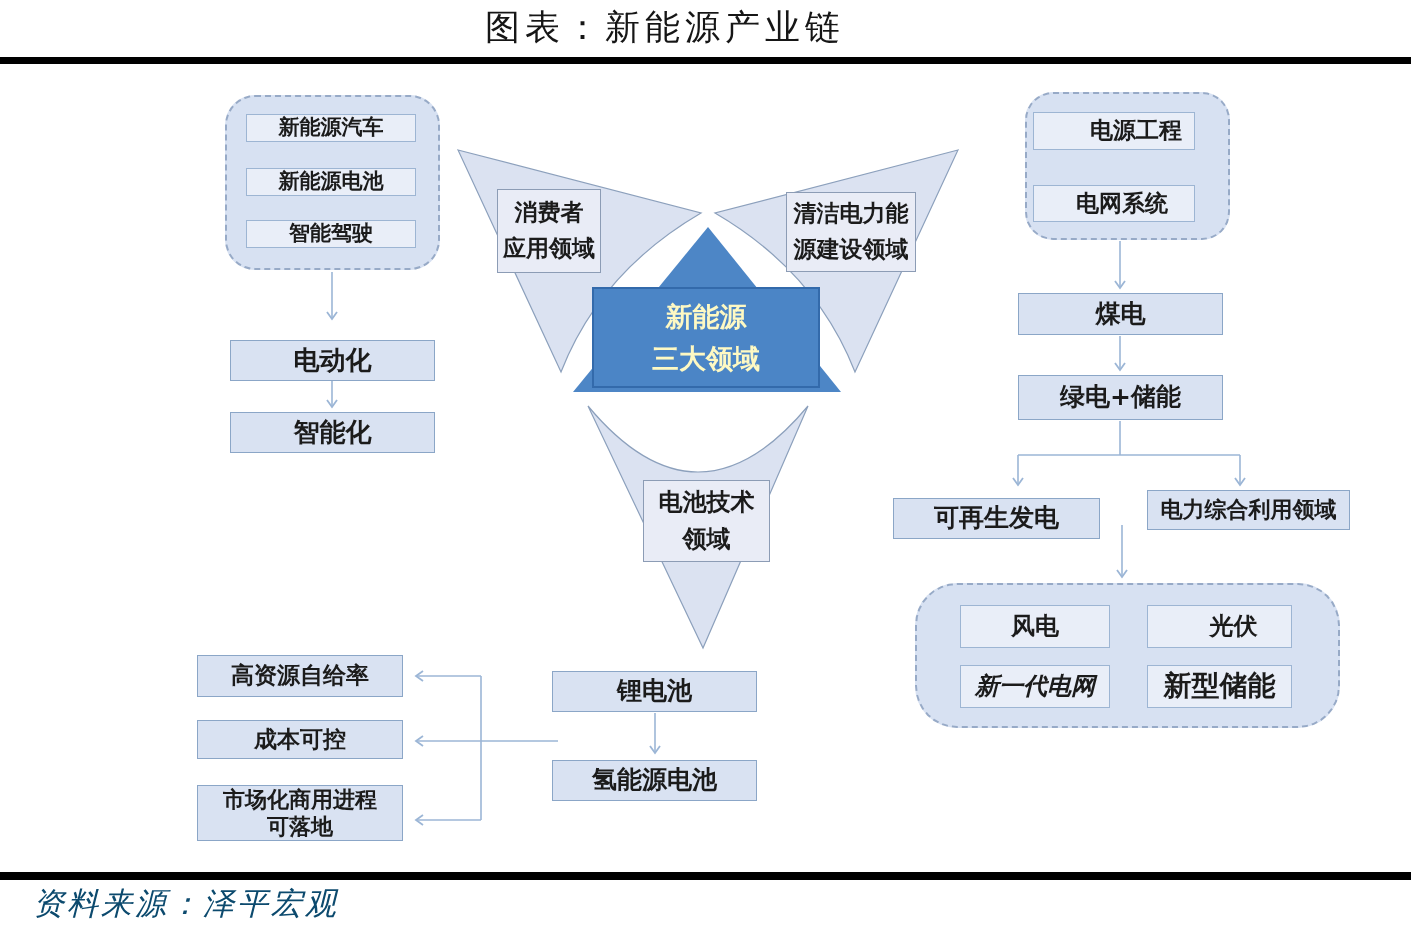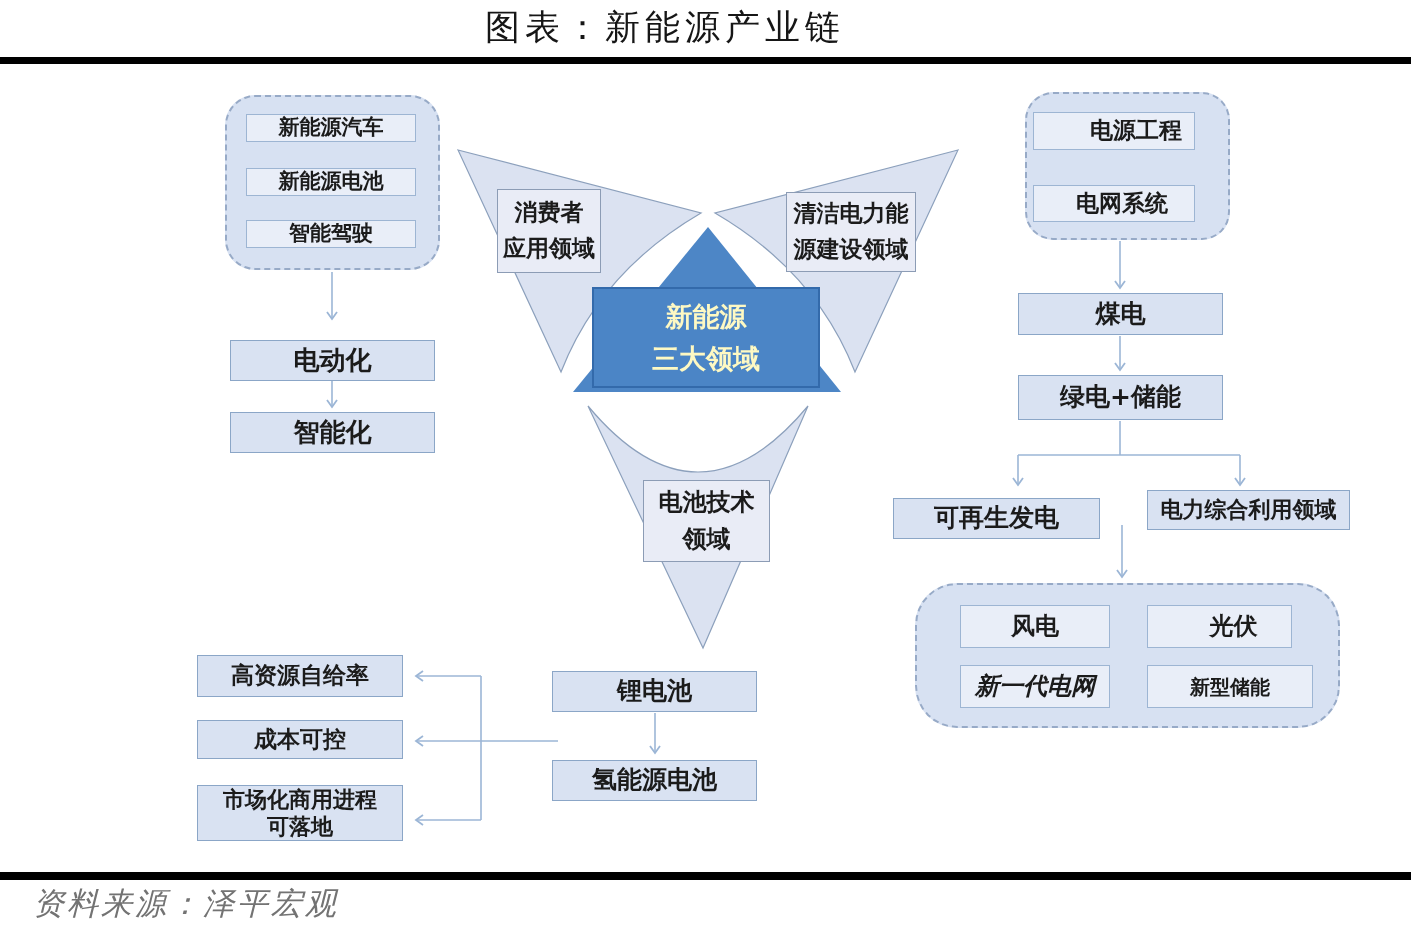--- a/index.html
+++ b/index.html
@@ -5,21 +5,21 @@
   html,body{margin:0;padding:0;background:#ffffff;}
   .page{position:relative;width:1411px;height:933px;background:#ffffff;overflow:hidden;
         font-family:"DejaVu Sans","Liberation Sans",sans-serif;}
   .rule{position:absolute;left:0;width:1411px;background:#000000;}
   .rule-top{top:57px;height:7px;}
   .rule-bottom{top:872px;height:8px;}
   .title{position:absolute;top:4px;left:665px;transform:translateX(-50%);
          font-family:"DejaVu Serif","Liberation Serif",serif;font-size:35px;letter-spacing:5px;
          color:#161616;white-space:nowrap;}
   .source{position:absolute;top:883px;left:33px;font-family:"DejaVu Serif","Liberation Serif",serif;
-          font-style:italic;font-size:31px;letter-spacing:3px;color:#737373;white-space:nowrap;}
+          font-style:italic;font-size:31px;letter-spacing:3px;color:#0c4a6e;white-space:nowrap;}
   svg.layer{position:absolute;left:0;top:0;z-index:1;}
   svg .c{stroke:#9cb6d6;stroke-width:1.6;fill:none;}
   .panel{position:absolute;z-index:2;background:#d7e1f2;border:2px dashed #97aac7;box-sizing:border-box;}
   .box{position:absolute;z-index:3;display:flex;align-items:center;justify-content:center;
        flex-direction:row;text-align:center;font-weight:bold;color:#1b1b1b;
        background:#d9e2f2;border:1px solid #8ba6c7;box-sizing:border-box;line-height:1.3;}
   .inner{background:#e9eef8;border:1px solid #9db5d3;}
   .label-box{background:#e9ecf6;border:1px solid #8c9cb5;}
   .two{flex-direction:column;line-height:1.55;}
   .core{background:#4b85c6;border:2px solid #336aab;color:#fef9c3;line-height:1.55;}
@@ -92,21 +92,21 @@
 
   <div class="box" style="left:1018px;top:293px;width:205px;height:42px;font-size:25px;">煤电</div>
   <div class="box" style="left:1018px;top:375px;width:205px;height:45px;font-size:25px;">绿电+储能</div>
   <div class="box" style="left:893px;top:490px;width:207px;height:41px;font-size:25px;margin-top:8px;">可再生发电</div>
   <div class="box" style="left:1147px;top:490px;width:203px;height:40px;font-size:22px;">电力综合利用领域</div>
 
   <div class="panel" style="left:915px;top:583px;width:425px;height:145px;border-radius:42px;"></div>
   <div class="box inner" style="left:960px;top:605px;width:150px;height:43px;font-size:24px;">风电</div>
   <div class="box inner" style="left:1147px;top:605px;width:145px;height:43px;font-size:24px;padding-left:28px;">光伏</div>
   <div class="box inner" style="left:960px;top:665px;width:150px;height:43px;font-size:24px;font-style:italic;">新一代电网</div>
-  <div class="box inner" style="left:1147px;top:665px;width:166px;height:43px;font-size:20px;">新型储能</div>
+  <div class="box inner" style="left:1147px;top:665px;width:145px;height:43px;font-size:28px;">新型储能</div>
 
   <div class="box" style="left:552px;top:671px;width:205px;height:41px;font-size:25px;">锂电池</div>
   <div class="box" style="left:552px;top:760px;width:205px;height:41px;font-size:25px;">氢能源电池</div>
 
   <div class="box" style="left:197px;top:655px;width:206px;height:42px;font-size:23px;">高资源自给率</div>
   <div class="box" style="left:197px;top:720px;width:206px;height:39px;font-size:23px;">成本可控</div>
   <div class="box two" style="left:197px;top:785px;width:206px;height:56px;font-size:22px;line-height:1.25;">
     <span>市场化商用进程</span>
     <span>可落地</span>
   </div>

